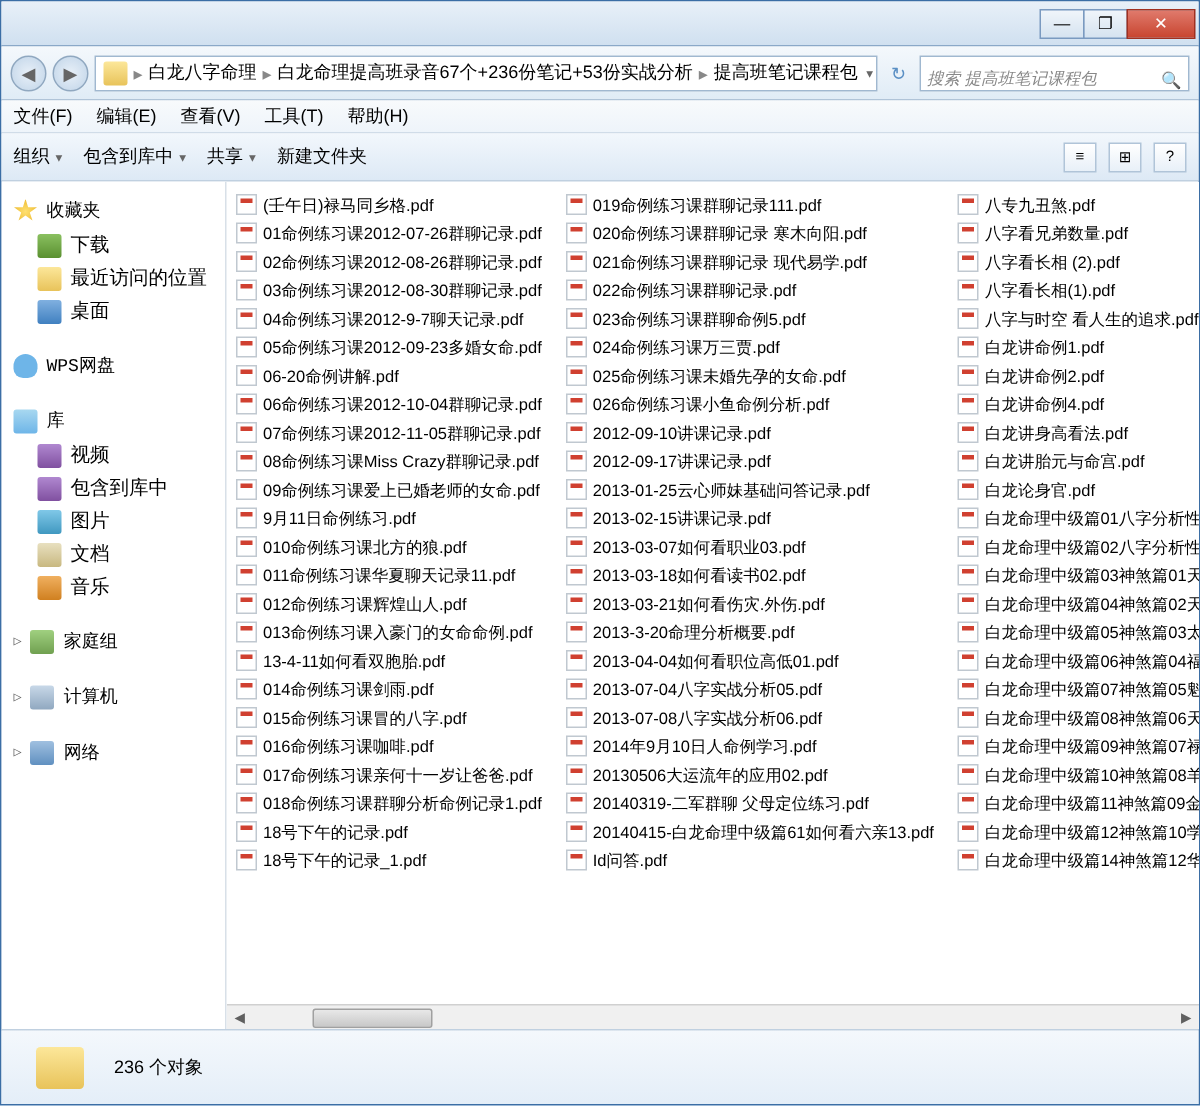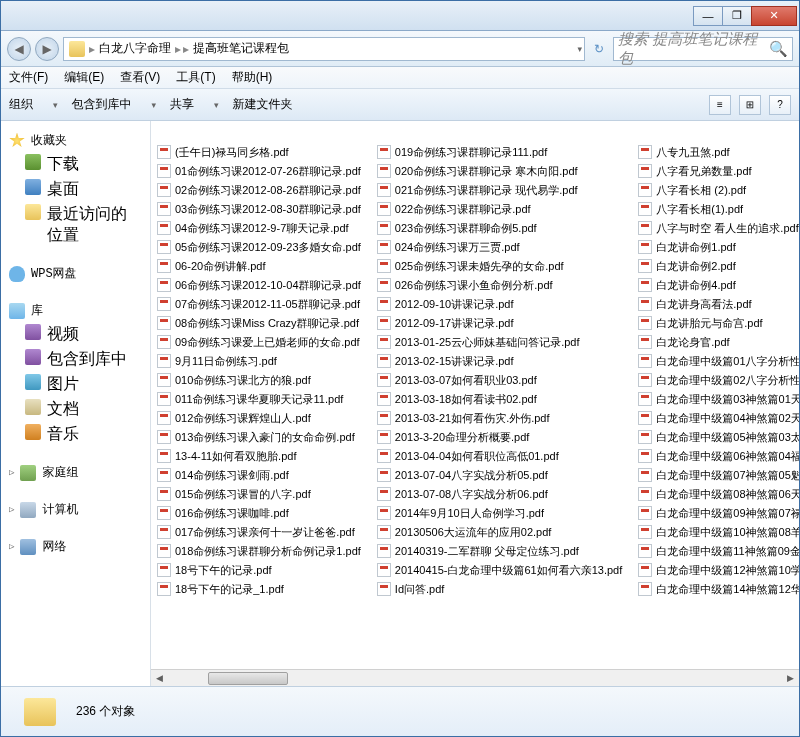--- a/index.html
+++ b/index.html
@@ -8,51 +8,51 @@
 .titlebar { height: 30px; background: linear-gradient(to bottom, #e8f0f8, #d0e0f0); display: flex; align-items: center; justify-content: flex-end; padding: 0 2px; border-bottom: 1px solid #8aa8c8; }
 .winbtns { display: flex; gap: 0; }
 .winbtn { width: 30px; height: 20px; display: flex; align-items: center; justify-content: center; font-size: 11px; border: 1px solid #7a9ac0; background: linear-gradient(to bottom, #f0f5fa, #d5e3f0); margin-left: -1px; }
 .winbtn.close { background: linear-gradient(to bottom, #e07a6c, #c84530); color: #fff; border-color: #a03020; width: 46px; }
 .navbar { height: 36px; background: linear-gradient(to bottom, #f4f8fc, #e0ecf6); display: flex; align-items: center; padding: 2px 6px; gap: 4px; border-bottom: 1px solid #b0c4d8; }
 .navarrow { width: 24px; height: 24px; border-radius: 50%; background: radial-gradient(circle, #e8f0f8, #c0d4e8); border: 1px solid #90a8c0; display: flex; align-items: center; justify-content: center; font-size: 12px; color: #666; }
 .breadcrumb { flex: 1; height: 24px; background: #fff; border: 1px solid #a0b8d0; display: flex; align-items: center; padding: 0 2px; font-size: 12px; overflow: hidden; }
 .bcseg { padding: 0 3px; white-space: nowrap; }
 .bcarr { color: #888; padding: 0 1px; }
 .bcicon { width: 16px; height: 16px; background: linear-gradient(to bottom, #fce79a, #e8c35a); border-radius: 2px; margin: 0 3px; flex-shrink: 0; }
-.searchbox { width: 180px; height: 24px; background: #fff; border: 1px solid #a0b8d0; display: flex; align-items: center; padding: 0 4px; color: #888; font-style: italic; font-size: 15px; }
+.searchbox { width: 180px; height: 24px; background: #fff; border: 1px solid #a0b8d0; display: flex; align-items: flex-end; padding: 0 4px; color: #888; font-style: italic; font-size: 11px; }
 .searchbox .sicon { margin-left: auto; color: #5a8fc4; font-style: normal; }
 .menubar { height: 22px; background: linear-gradient(to bottom, #f8fafc, #eef4fa); display: flex; align-items: center; padding: 0 0; border-bottom: 1px solid #d0dce8; }
 .menuitem { padding: 2px 8px; font-size: 12px; }
 .toolbar { height: 32px; background: linear-gradient(to bottom, #f2f7fc, #dde9f5); display: flex; align-items: center; padding: 0 8px; gap: 14px; border-bottom: 1px solid #c0d0e0; }
-.tbitem { font-size: 12px; display: flex; align-items: center; gap: 20px; }
+.tbitem { font-size: 12px; display: flex; align-items: center; gap: 4px; }
 .tbright { margin-left: auto; display: flex; gap: 8px; }
 .viewbtn { width: 22px; height: 20px; border: 1px solid #b0c4d8; background: linear-gradient(to bottom, #fff, #e8f0f8); display: flex; align-items: center; justify-content: center; font-size: 10px; }
 .content { flex: 1; display: flex; overflow: hidden; }
 .sidebar { width: 150px; background: #fff; border-right: 1px solid #d8e0e8; padding: 8px 4px; overflow-y: auto; }
 .sbgroup { margin-bottom: 14px; font-family: Liberation Mono, monospace; }
 .sbhead { display: flex; align-items: center; gap: 6px; padding: 3px 4px; font-size: 12px; }
-.sbitem { display: flex; align-items: flex-start; gap: 6px; padding: 2px 4px 2px 20px; font-size: 16px; }
+.sbitem { display: flex; align-items: flex-end; gap: 6px; padding: 2px 4px 2px 20px; font-size: 13px; }
 .sicon16 { width: 16px; height: 16px; flex-shrink: 0; display: inline-block; }
 .i-fav { background: radial-gradient(circle, #ffe070, #e8b020); clip-path: polygon(50% 0%, 61% 35%, 98% 35%, 68% 57%, 79% 91%, 50% 70%, 21% 91%, 32% 57%, 2% 35%, 39% 35%); }
 .i-dl { background: linear-gradient(to bottom, #8ac060, #5a9030); border-radius: 2px; }
 .i-desk { background: linear-gradient(to bottom, #80b0e0, #4080c0); border-radius: 2px; }
 .i-rec { background: linear-gradient(to bottom, #fce79a, #e8c35a); border-radius: 2px; }
 .i-cloud { background: #6eb5e8; border-radius: 50% 50% 40% 40%; }
 .i-lib { background: linear-gradient(to bottom, #a8d8f0, #6eb5e8); border-radius: 2px; }
 .i-vid { background: linear-gradient(to bottom, #b088d0, #8050a0); border-radius: 2px; }
 .i-img { background: linear-gradient(to bottom, #80c8e8, #4098c0); border-radius: 2px; }
 .i-doc { background: linear-gradient(to bottom, #e8e0c0, #c8b880); border-radius: 2px; }
 .i-mus { background: linear-gradient(to bottom, #f0b060, #d08020); border-radius: 2px; }
 .i-home { background: linear-gradient(to bottom, #a0d080, #70a050); border-radius: 2px; }
 .i-comp { background: linear-gradient(to bottom, #c8d8e8, #90a8c0); border-radius: 2px; }
 .i-net { background: linear-gradient(to bottom, #a0c0e0, #6090c0); border-radius: 2px; }
 .i-pdf { width: 14px; height: 14px; background: #fff; border: 1px solid #c0c8d0; position: relative; flex-shrink: 0; }
 .i-pdf::before { content: ""; position: absolute; top: 2px; left: 2px; right: 2px; height: 3px; background: #d04030; }
 .filepane { flex: 1; background: #fff; overflow: auto; position: relative; }
-.filecolumns { display: flex; padding: 22px 4px; }
+.filecolumns { display: flex; padding: 6px 4px; }
 .filecol { display: flex; flex-direction: column; gap: 1px; padding-right: 12px; }
 .fileitem { display: flex; align-items: center; gap: 4px; padding: 1px 2px; font-size: 11px; white-space: nowrap; height: 18px; }
 .hscroll { position: absolute; bottom: 0; left: 0; right: 0; height: 17px; background: #f0f0f0; border-top: 1px solid #d0d0d0; display: flex; align-items: center; }
 .hthumb { width: 80px; height: 13px; background: linear-gradient(to bottom, #e8e8e8, #c8c8c8); border: 1px solid #a0a0a0; border-radius: 2px; margin-left: 40px; }
 .hsarr { width: 17px; height: 15px; display: flex; align-items: center; justify-content: center; font-size: 9px; color: #606060; }
 .statusbar { height: 50px; background: linear-gradient(to bottom, #f4f8fc, #e4eef8); border-top: 1px solid #c0d0e0; display: flex; align-items: center; padding: 0 23px; gap: 20px; }
 .sticon { width: 32px; height: 28px; background: linear-gradient(to bottom, #fce79a, #e8c35a); border-radius: 3px; }
 .dd { font-size: 9px; color: #666; }
 .refresh { width: 20px; color: #5a8fc4; text-align: center; }
 </style>
@@ -70,20 +70,21 @@
   </div>
 
   <div class="navbar">
     <div class="navarrow">◀</div>
     <div class="navarrow">▶</div>
     <div class="breadcrumb">
       <span class="bcicon"></span>
       <span class="bcarr">▸</span>
       <span class="bcseg">白龙八字命理</span>
       <span class="bcarr">▸</span>
+      <span class="bcseg">白龙命理提高班录音67个+236份笔记+53份实战分析</span>
       <span class="bcarr">▸</span>
       <span class="bcseg">提高班笔记课程包</span>
       <span class="dd" style="margin-left:auto">▾</span>
     </div>
     <div class="refresh">↻</div>
     <div class="searchbox">
       <span>搜索 提高班笔记课程包</span>
       <span class="sicon">🔍</span>
     </div>
   </div>
@@ -122,26 +123,26 @@
       <div class="sbgroup">
         <div class="sbhead">
             <span class="sicon16 i-fav"></span>
             <span>收藏夹</span>
           </div>
         <div class="sbitem">
             <span class="sicon16 i-dl"></span>
             <span>下载</span>
           </div>
         <div class="sbitem">
+            <span class="sicon16 i-rec"></span>
+            <span>最近访问的位置</span>
+          </div>
+        <div class="sbitem">
             <span class="sicon16 i-desk"></span>
             <span>桌面</span>
-          </div>
-        <div class="sbitem">
-            <span class="sicon16 i-rec"></span>
-            <span>最近访问的位置</span>
           </div>
       </div>
       <div class="sbgroup">
         <div class="sbhead">
             <span class="sicon16 i-cloud"></span>
             <span>WPS网盘</span>
           </div>
       </div>
       <div class="sbgroup">
         <div class="sbhead">

